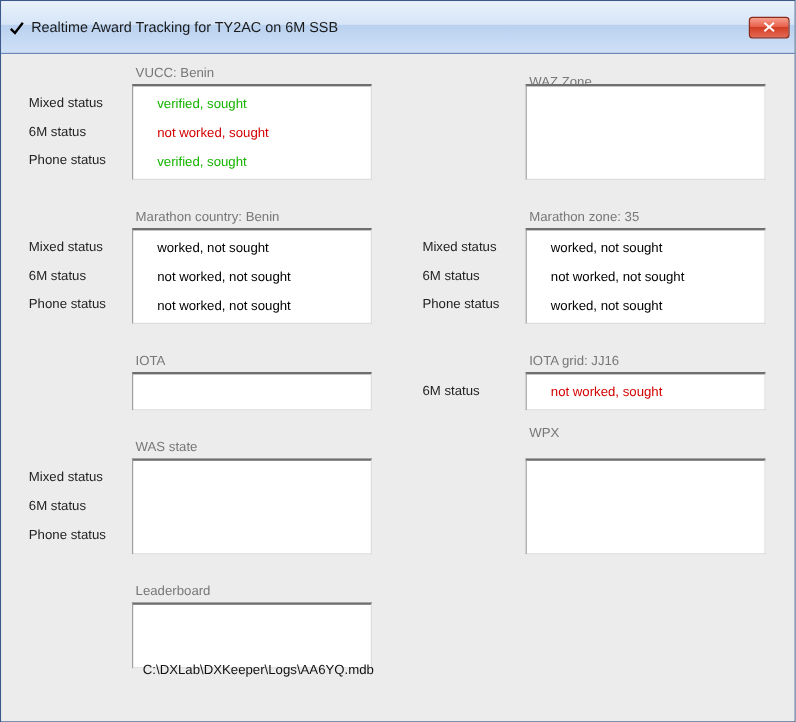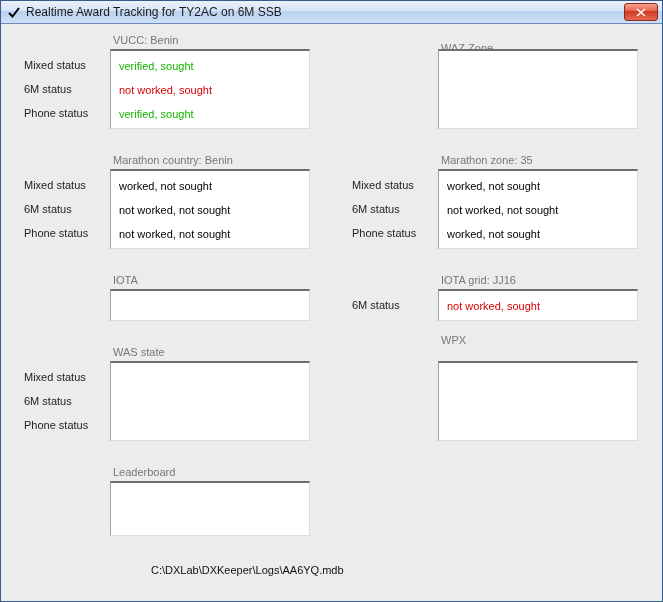--- a/index.html
+++ b/index.html
@@ -15,21 +15,21 @@
   }
   .window {
     width: 663px;
     height: 602px;
     background: #ececec;
     border: 1px solid #3b5a8b;
     display: flex;
     flex-direction: column;
   }
   .titlebar {
-    height: 23px;
+    height: 44px;
     background: linear-gradient(to bottom, #e9f1fb 0%, #d6e5f7 45%, #b9d1ef 46%, #cfe0f6 100%);
     border-bottom: 1px solid #6a88b8;
     display: flex;
     align-items: center;
     padding: 0 4px 0 6px;
   }
   .titlebar .icon {
     width: 14px;
     height: 14px;
     margin-right: 5px;
@@ -76,20 +76,21 @@
     background: #fff;
     border-top: 2px solid #6f6f6f;
     border-left: 1px solid #a0a0a0;
     border-right: 1px solid #dcdcdc;
     border-bottom: 1px solid #dcdcdc;
   }
   .val {
     position: absolute;
     font-size: 11px;
     white-space: nowrap;
+    margin-left: 12px;
   }
   .green { color: #16b400; }
   .redbold { color: #d40000; font-weight: normal; }
   .black { color: #000; }
   .footer-label {
     position: absolute;
     color: #333;
     font-size: 11px;
     margin-top: 48px;
   }
@@ -168,16 +169,16 @@
     <div class="row-label" style="left:23px; top:371px;">6M status</div>
     <div class="row-label" style="left:23px; top:395px;">Phone status</div>
 
     <div class="section-label" style="left:440px; top:310px;text-align:center;">WPX</div>
     <div class="box" style="left:437px; top:337px; width:200px; height:80px;"></div>
 
     <div class="section-label" style="left:112px; top:442px;">Leaderboard</div>
     <div class="box" style="left:109px; top:457px; width:200px; height:55px;"></div>
 
     <div class="footer-label" style="left:38px; top:540px;">log pathname:</div>
-    <div class="footer-value" style="left:118px; top:540px;margin-left:32px;">C:\DXLab\DXKeeper\Logs\AA6YQ.mdb</div>
+    <div class="footer-value" style="left:118px; top:508px;">C:\DXLab\DXKeeper\Logs\AA6YQ.mdb</div>
 
   </div>
 </div>
 
 </body></html>

